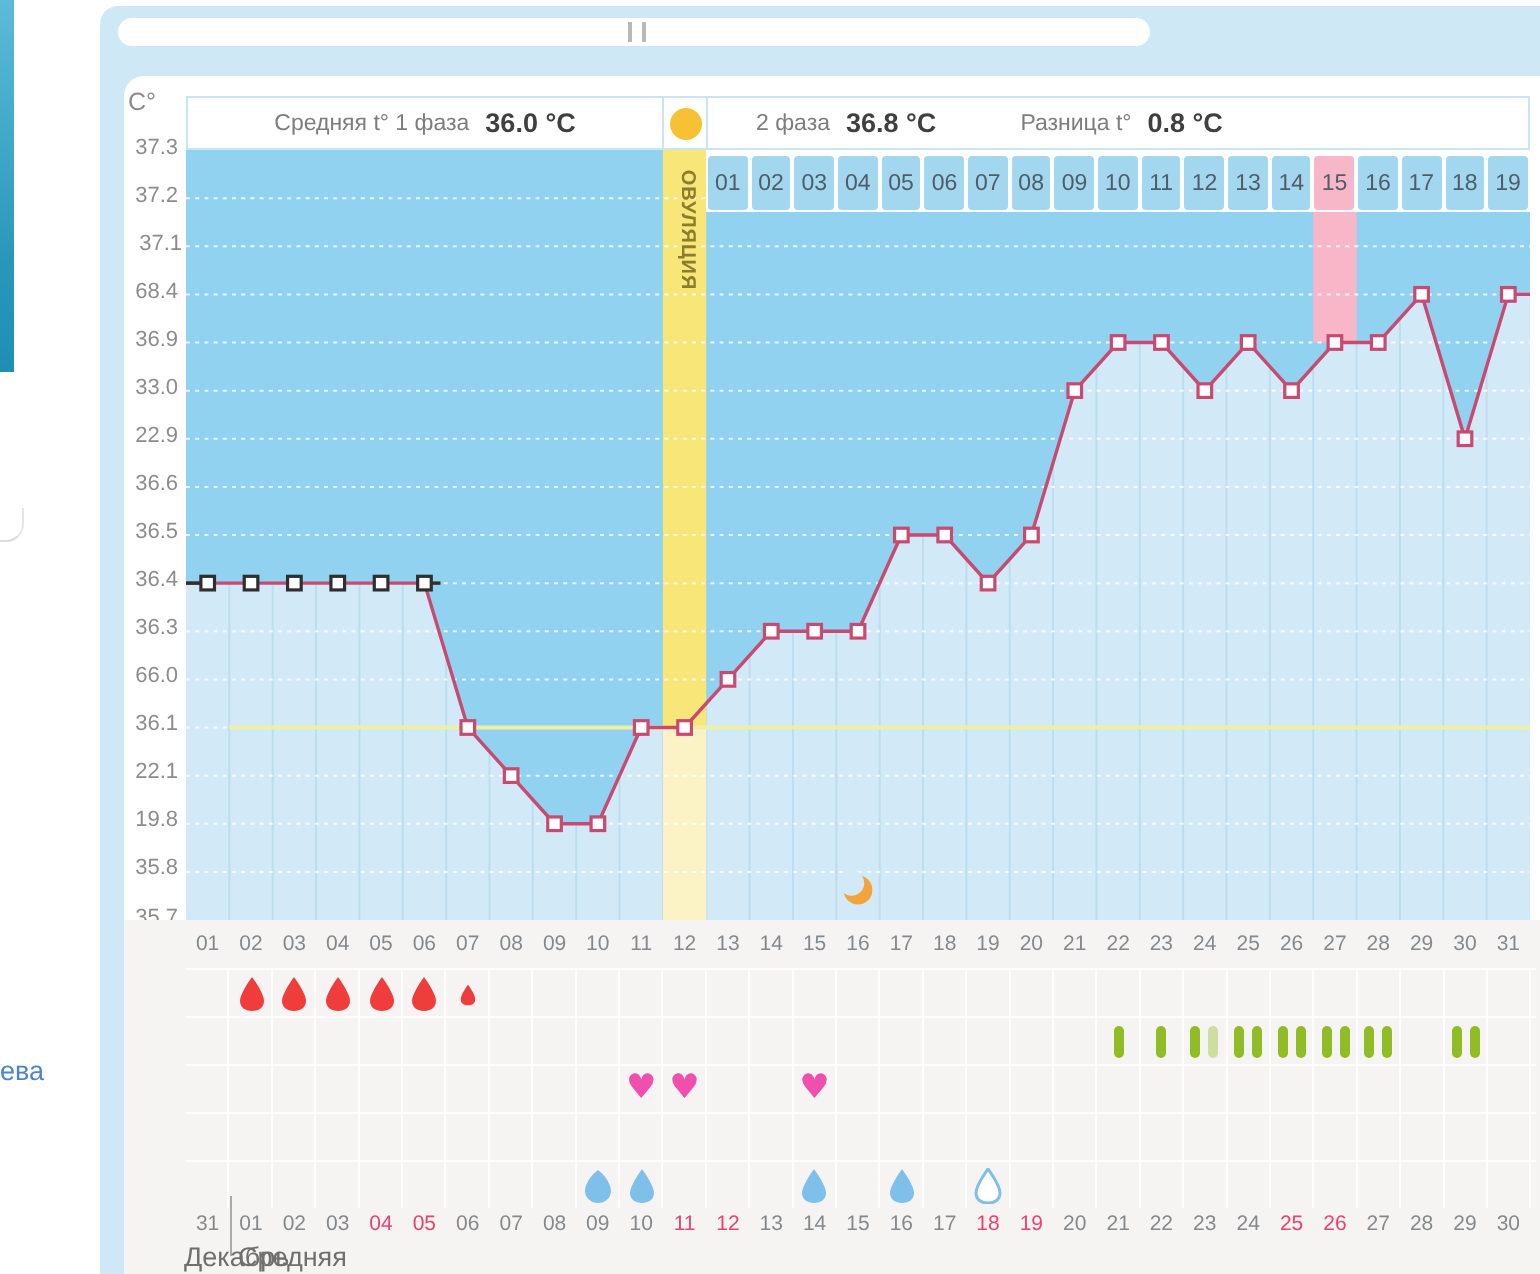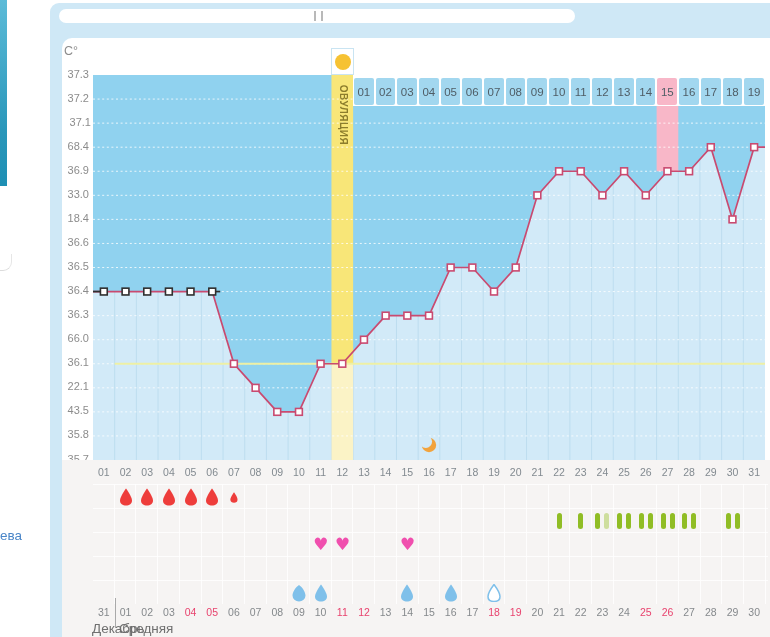--- a/index.html
+++ b/index.html
@@ -54,35 +54,46 @@
   <div class="window"></div>
 
   <div class="unit-label">C°</div>
   <div id="yticks">
       <div class="ytick" style="left:62px;top:67.5px">37.3</div>
       <div class="ytick" style="left:62px;top:91.6px">37.2</div>
       <div class="ytick" style="left:64px;top:115.6px">37.1</div>
       <div class="ytick" style="left:62px;top:139.7px">68.4</div>
       <div class="ytick" style="left:62px;top:163.8px">36.9</div>
       <div class="ytick" style="left:62px;top:187.8px">33.0</div>
-      <div class="ytick" style="left:62px;top:211.9px">18.4</div>
+      <div class="ytick" style="left:62px;top:211.9px">22.9</div>
       <div class="ytick" style="left:62px;top:235.9px">36.6</div>
       <div class="ytick" style="left:62px;top:260.0px">36.5</div>
       <div class="ytick" style="left:62px;top:284.1px">36.4</div>
       <div class="ytick" style="left:62px;top:308.1px">36.3</div>
       <div class="ytick" style="left:62px;top:332.2px">66.0</div>
       <div class="ytick" style="left:62px;top:356.3px">36.1</div>
       <div class="ytick" style="left:62px;top:380.3px">22.1</div>
-      <div class="ytick" style="left:62px;top:404.4px">43.5</div>
+      <div class="ytick" style="left:62px;top:404.4px">19.8</div>
       <div class="ytick" style="left:62px;top:428.4px">35.8</div>
       <div class="ytick" style="left:62px;top:452.5px">35.7</div>
     </div>
 
+  <div class="hdr-box hdr-p1">
+    <span class="hdr-label">Средняя t° 1 фаза</span>
+    <span class="hdr-value">36.0 °C</span>
+  </div>
   <div class="hdr-box hdr-ovu">
     <span class="ovu-circle" id="ovuCircle" style="background: rgb(246, 194, 51);"></span>
+  </div>
+  <div class="hdr-box hdr-p2">
+    <span class="hdr-label">2 фаза</span>
+    <span class="hdr-value">36.8 °C</span>
+    <span class="hdr-gap"></span>
+    <span class="hdr-label">Разница t°</span>
+    <span class="hdr-value">0.8 °C</span>
   </div>
 
   <svg id="chart" width="672" height="385" viewBox="0 0 672 385">
       <rect x="0" y="0" width="672" height="385" fill="#d2eaf8"></rect>
       <line x1="21.677419354838708" y1="0" x2="21.677419354838708" y2="385" stroke="#bdddef" stroke-width="1"></line>
       <line x1="43.354838709677416" y1="0" x2="43.354838709677416" y2="385" stroke="#bdddef" stroke-width="1"></line>
       <line x1="65.03225806451613" y1="0" x2="65.03225806451613" y2="385" stroke="#bdddef" stroke-width="1"></line>
       <line x1="86.70967741935483" y1="0" x2="86.70967741935483" y2="385" stroke="#bdddef" stroke-width="1"></line>
       <line x1="108.38709677419354" y1="0" x2="108.38709677419354" y2="385" stroke="#bdddef" stroke-width="1"></line>
       <line x1="130.06451612903226" y1="0" x2="130.06451612903226" y2="385" stroke="#bdddef" stroke-width="1"></line>

